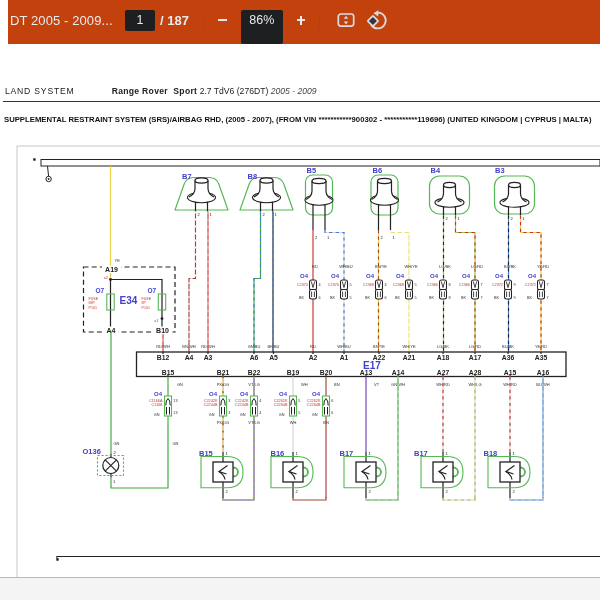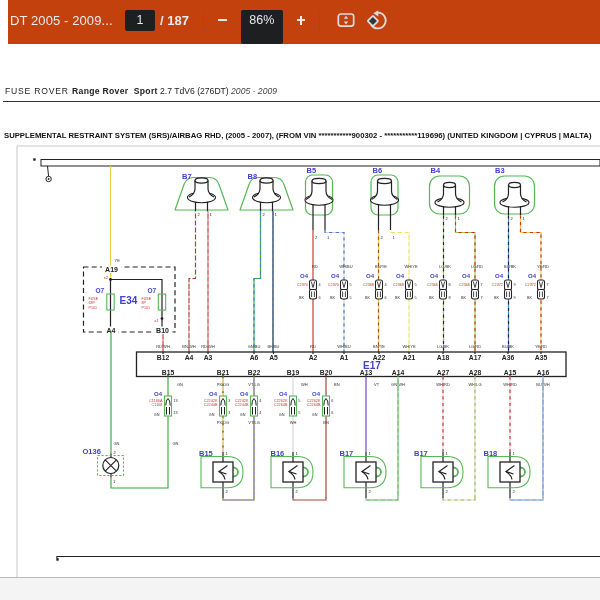--- a/index.html
+++ b/index.html
@@ -34,24 +34,24 @@
       <path d="M10,12.4 L12.2,9.4 H7.8 Z" fill="#dadce0"></path>
     </svg>
     <svg class="abs" style="left:359px; top:10px;" width="21" height="21" viewBox="0 0 21 21">
       <path d="M10.5,2.6 A7.9,7.9 0 1 1 4.2,14.9" fill="none" stroke="#dadce0" stroke-width="1.9"></path>
       <path d="M11.3,0.2 L11.3,6.4 L6.4,3.3 Z" fill="#dadce0"></path>
       <rect x="2.2" y="7.3" width="7.4" height="7.4" rx="0.8" fill="#333639" stroke="#dadce0" stroke-width="1.8" transform="rotate(45 5.9 11)"></rect>
     </svg>
   </div>
 
   <div class="abs" style="left:5px; top:86px; font-size:8.6px; color:#222; white-space:nowrap;">
-    <span style="letter-spacing:0.8px;">FUSE ROVER </span><b style="letter-spacing:0.3px;">Range Rover&nbsp; Sport</b> 2.7 TdV6 (276DT) <i style="color:#444;">2005 - 2009</i>
+    <span style="letter-spacing:0.8px;">LAND SYSTEM </span><b style="letter-spacing:0.3px;margin-left:34px;">Range Rover&nbsp; Sport</b> 2.7 TdV6 (276DT) <i style="color:#444;">2005 - 2009</i>
   </div>
   <div class="abs" style="left:3px; top:101px; width:597px; height:1px; background:#333;"></div>
-  <div class="abs" style="left:4px; top:131px; font-size:7.72px; font-weight:bold; color:#111; white-space:nowrap;">SUPPLEMENTAL RESTRAINT SYSTEM (SRS)/AIRBAG RHD, (2005 - 2007), (FROM VIN ***********900302 - ***********119696) (UNITED KINGDOM | CYPRUS | MALTA)</div>
+  <div class="abs" style="left:4px; top:115px; font-size:7.72px; font-weight:bold; color:#111; white-space:nowrap;">SUPPLEMENTAL RESTRAINT SYSTEM (SRS)/AIRBAG RHD, (2005 - 2007), (FROM VIN ***********900302 - ***********119696) (UNITED KINGDOM | CYPRUS | MALTA)</div>
 
   <svg class="abs" style="left:0; top:0;" width="600" height="600" viewBox="0 0 600 600">
 <path d="M17,146 H600" stroke="#c6c6c6" stroke-width="1" fill="none"></path>
 <path d="M17,146 V577" stroke="#c6c6c6" stroke-width="1" fill="none"></path>
 <rect x="41" y="159.5" width="559" height="6.5" fill="#fff" stroke="#222222" stroke-width="1"></rect>
 <rect x="33.2" y="158.3" width="2.4" height="2.4" fill="#222222"></rect>
 <path d="M47.5,166 L48.6,176.4" stroke="#222222" stroke-width="1" fill="none"></path>
 <circle cx="48.6" cy="179" r="2.7" fill="none" stroke="#222222" stroke-width="1"></circle>
 <circle cx="48.6" cy="179" r="0.9" fill="#222222"></circle>
 <path d="M56.5,556.5 H600" stroke="#222222" stroke-width="1.1" fill="none"></path>

